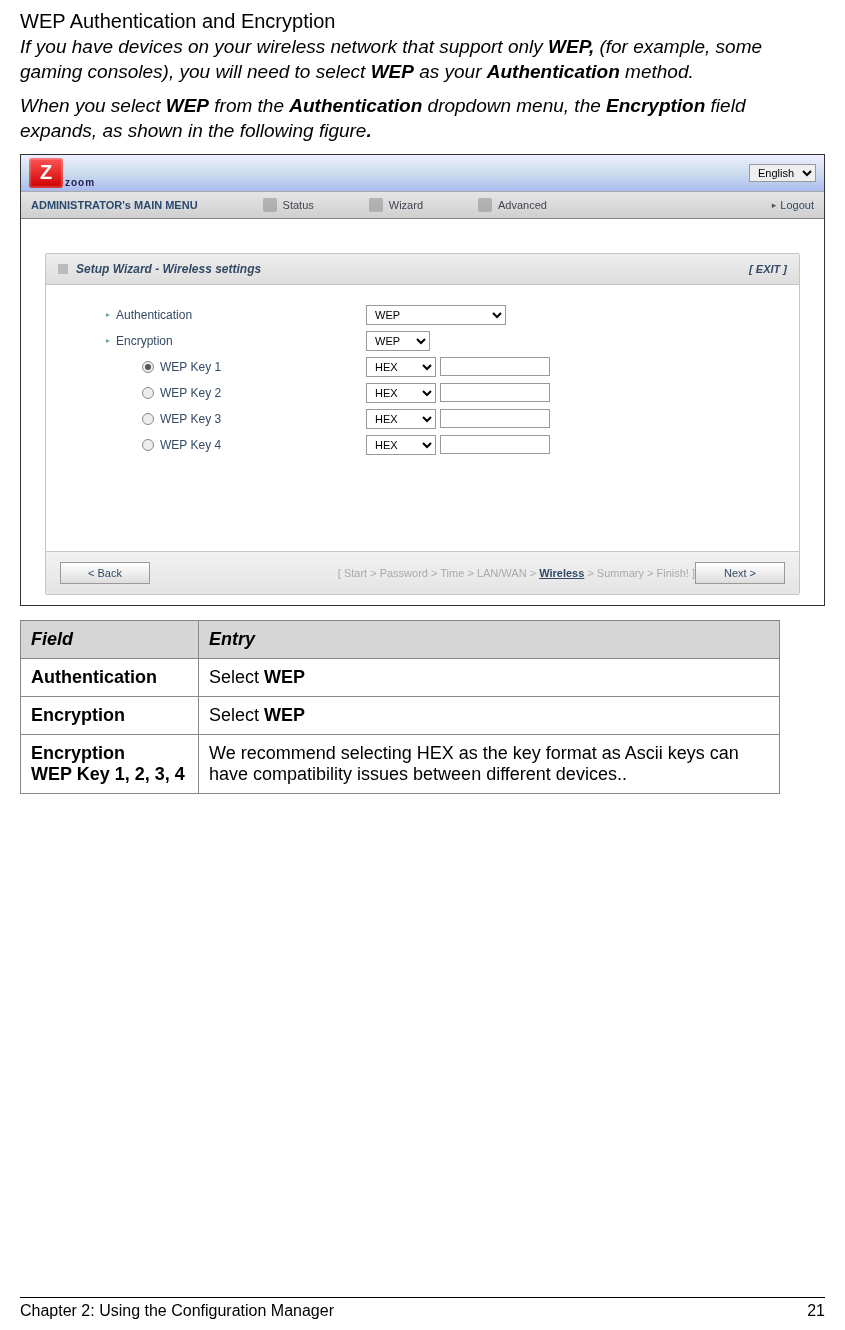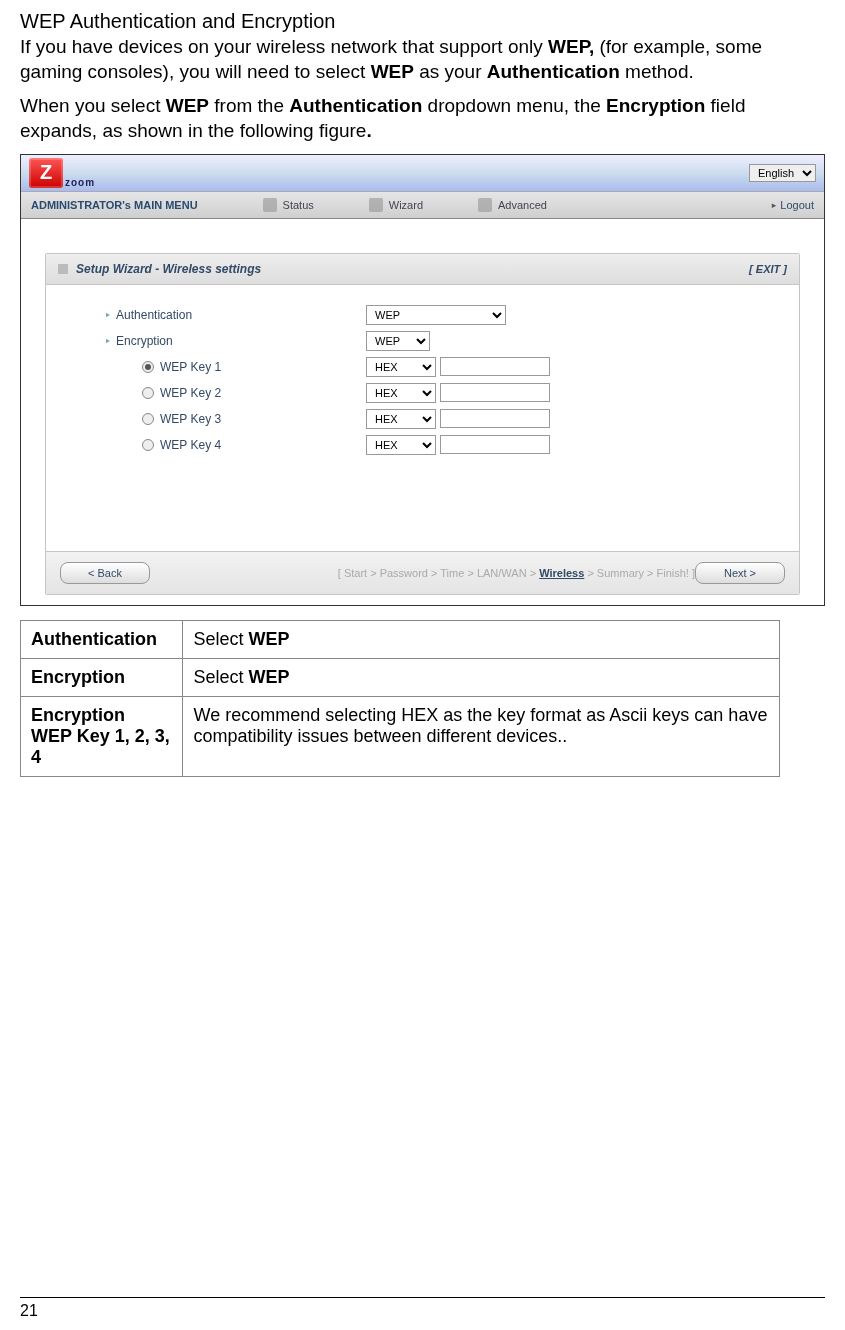--- a/index.html
+++ b/index.html
@@ -14,20 +14,21 @@
     }
     .section-title {
       font-weight: normal;
       font-size: 20px;
       margin-bottom: 2px;
     }
     .body-text {
       font-size: 19px;
       line-height: 1.3;
       margin-bottom: 10px;
+      font-style: italic;
     }
     .bold { font-weight: bold; }
     .screenshot {
       width: 100%;
       border: 1px solid #333;
       background: #fff;
       margin-top: 2px;
       margin-bottom: 14px;
     }
     .top-bar {
@@ -143,21 +144,21 @@
       padding: 10px 14px;
       display: flex;
       align-items: center;
       border-radius: 0 0 2px 2px;
     }
     .wiz-btn {
       width: 90px;
       height: 22px;
       background: linear-gradient(#fff,#ddd);
       border: 1px solid #999;
-      border-radius: 8px;
+      border-radius: 0;
       font-size: 11px;
       color: #334a66;
       display: inline-flex;
       align-items: center;
       justify-content: center;
     }
     .crumb-area {
       flex: 1;
       text-align: right;
       font-size: 11px;
@@ -312,33 +313,38 @@
           <span class="sep"> &gt; </span><span>Finish!</span><span> ]</span>
         </span>
         <span class="wiz-btn">Next &gt;</span>
       </div>
     </div>
   </div>
 </div>
 
 <table class="info-table">
   <tbody>
+      <tr>
+    <th class="col-field"><span class="bold" style="font-style:italic">Field</span></th>
+    <th><span class="bold" style="font-style:italic">Entry</span></th>
+  </tr>
   <tr>
     <td class="bold">Authentication</td>
     <td><span>Select </span><span class="bold">WEP</span></td>
   </tr>
   <tr>
     <td class="bold">Encryption</td>
     <td><span>Select </span><span class="bold">WEP</span></td>
   </tr>
   <tr>
     <td class="bold">
       <div>Encryption</div>
       <div>WEP Key 1, 2, 3, 4</div>
     </td>
     <td>We recommend selecting HEX as the key format as Ascii keys can have compatibility issues between different devices..</td>
   </tr>
 </tbody>
   </table>
 
 <div class="footer">
+  <span>Chapter 2: Using the Configuration Manager</span>
   <span>21</span>
 </div>
 
 </body></html>

